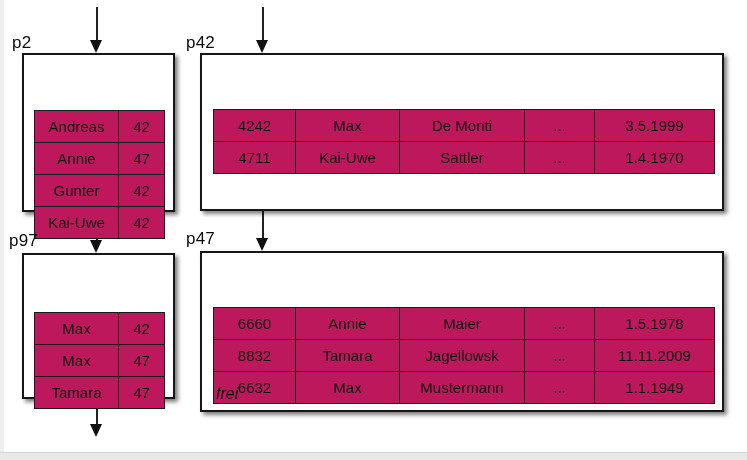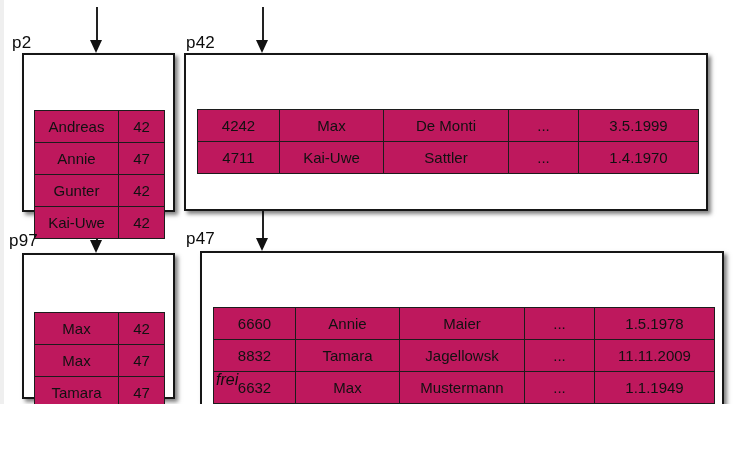--- a/index.html
+++ b/index.html
@@ -1,21 +1,21 @@
 <!DOCTYPE html>
 <html><head>
 <meta charset="utf-8">
 <style>
   html, body { margin: 0; padding: 0; }
   body { font-family: "Liberation Sans", sans-serif; }
 
   .canvas {
     position: relative;
     width: 747px;
-    height: 404px;
+    height: 460px;
     background: #ffffff;
     overflow: hidden;
     color: #111;
   }
 
   .edge-strip {
     position: absolute;
     left: 0; top: 0;
     width: 4px; height: 452px;
     background: #efefef;
@@ -127,21 +127,21 @@
       </tr>
       <tr>
         <td>Kai-Uwe</td>
         <td>42</td>
       </tr>
     </tbody>
       </table>
   </div>
 
   <div class="page-label" style="left:186px; top:33px;">p42</div>
-  <div class="page-box" style="left:184px; top:53px; width:524px; height:158px;padding-left:36px;">
+  <div class="page-box" style="left:200px; top:53px; width:524px; height:158px;padding-left:36px;">
     <table class="ptable" style="left:11px; top:10px;">
       <colgroup>
           <col style="width:82px">
           <col style="width:104px">
           <col style="width:125px">
           <col style="width:70px">
           <col style="width:120px">
         </colgroup>
       <tbody>
           <tr>
@@ -213,18 +213,18 @@
       </tr>
       <tr>
         <td>6632</td>
         <td>Max</td>
         <td>Mustermann</td>
         <td>...</td>
         <td>1.1.1949</td>
       </tr>
     </tbody>
       </table>
-    <div class="free-label" style="left:14px; top:118px;text-align:center;">frei</div>
+    <div class="free-label" style="left:14px; top:132px;text-align:center;">frei</div>
   </div>
 
   <div class="bottom-bar"></div>
 
 </div>
 
 </body></html>

